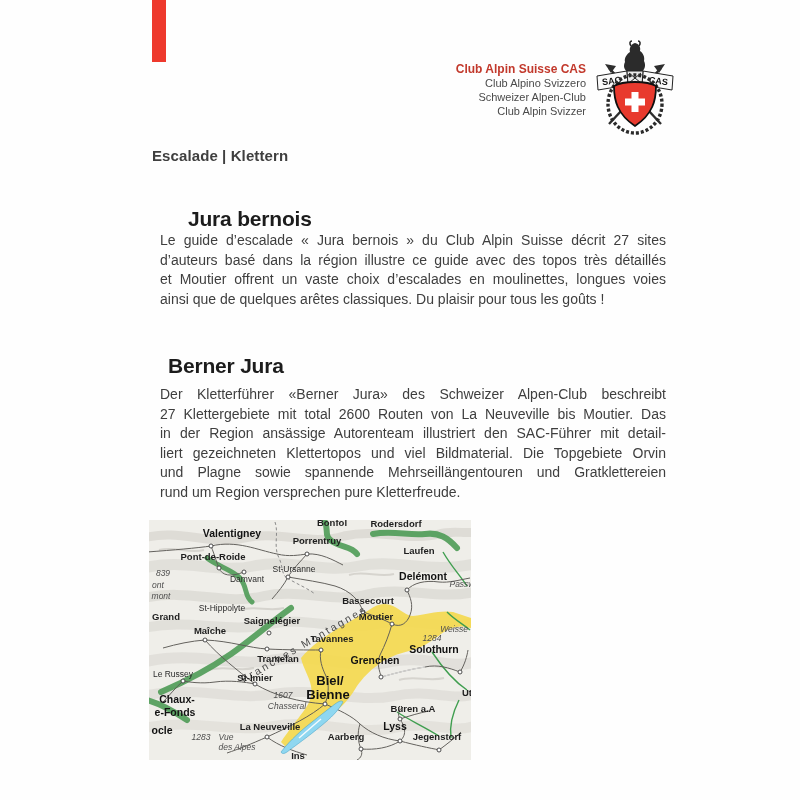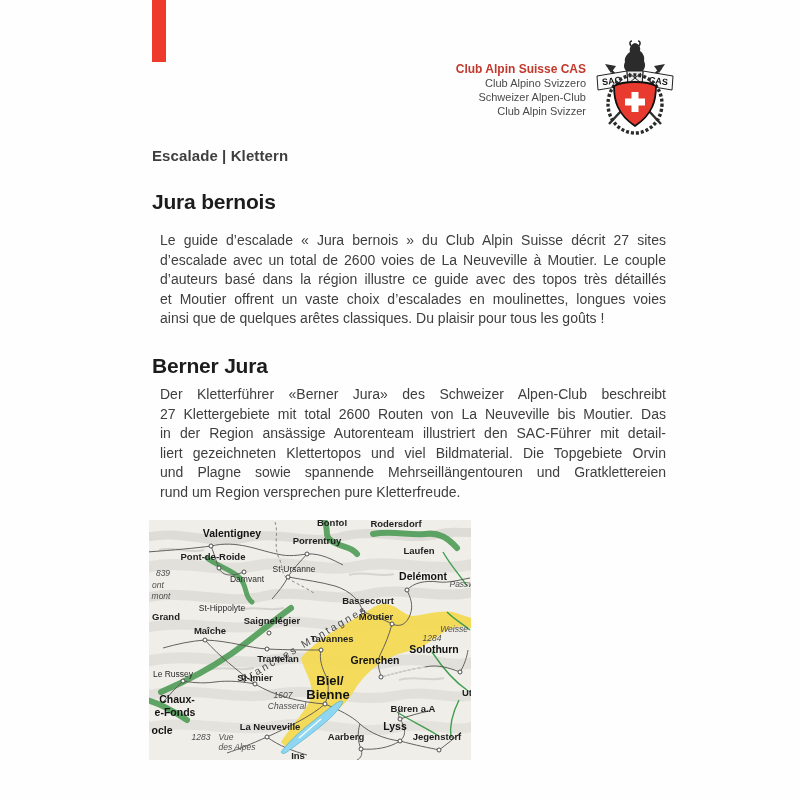--- a/index.html
+++ b/index.html
@@ -12,22 +12,22 @@
   
   #red-bar{left:152px;top:0;width:14px;height:62px;background:#ee392d;}
   
   #brand{left:330px;top:62px;width:256px;text-align:right;line-height:14px;font-size:11px;color:#4a4a4a;}
   #brand .primary{font-weight:bold;font-size:12px;color:#c2392c;}
   
   #logo{left:594px;top:40px;width:82px;height:96px;}
   
   #section-label{left:152px;top:147px;font-size:15px;font-weight:bold;color:#3f3f3f;letter-spacing:0.1px;text-align:center;}
   .sec-title{left:152px;font-size:21px;font-weight:bold;color:#1c1c1c;letter-spacing:-0.2px;}
-  #title-fr{top:190px;}
-  #title-de{top:354px;}
+  #title-fr{top:207px;margin-left:36px;}
+  #title-de{top:354px;margin-left:16px;}
   
   .para{left:160px;width:506px;font-size:14px;line-height:19.6px;color:#3e3e3e;}
   #para-fr{top:231px;}
   #para-de{top:385px;}
   .jline{text-align:justify;text-align-last:justify;white-space:nowrap;}
   .jline.last{text-align:left;text-align-last:left;}
   
   #map{left:149px;top:520px;width:322px;height:240px;}
   #map svg{display:block;}
   .m-city{font-weight:bold;font-size:10.5px;fill:#121212;}
@@ -87,21 +87,20 @@
         <rect x="30" y="58.5" width="20" height="7" fill="#ffffff"></rect>
       </g>
     </svg>
   </div>
 
   <div id="section-label" class="abs">Escalade | Klettern</div>
 
   <div id="title-fr" class="abs sec-title">Jura bernois</div>
   <div id="para-fr" class="abs para">
       <div class="jline">Le guide d’escalade « Jura bernois » du Club Alpin Suisse décrit 27 sites</div>
-      <div class="jline">d’escalade avec un total de 2600 voies de La Neuveville à Moutier. Le couple</div>
       <div class="jline">d’auteurs basé dans la région illustre ce guide avec des topos très détaillés</div>
       <div class="jline">et Moutier offrent un vaste choix d’escalades en moulinettes, longues voies</div>
       <div class="jline last">ainsi que de quelques arêtes classiques. Du plaisir pour tous les goûts !</div>
     </div>
 
   <div id="title-de" class="abs sec-title">Berner Jura</div>
   <div id="para-de" class="abs para">
       <div class="jline">Der Kletterführer «Berner Jura» des Schweizer Alpen-Club beschreibt</div>
       <div class="jline">27 Klettergebiete mit total 2600 Routen von La Neuveville bis Moutier. Das</div>
       <div class="jline">in der Region ansässige Autorenteam illustriert den SAC-Führer mit detail-</div>

